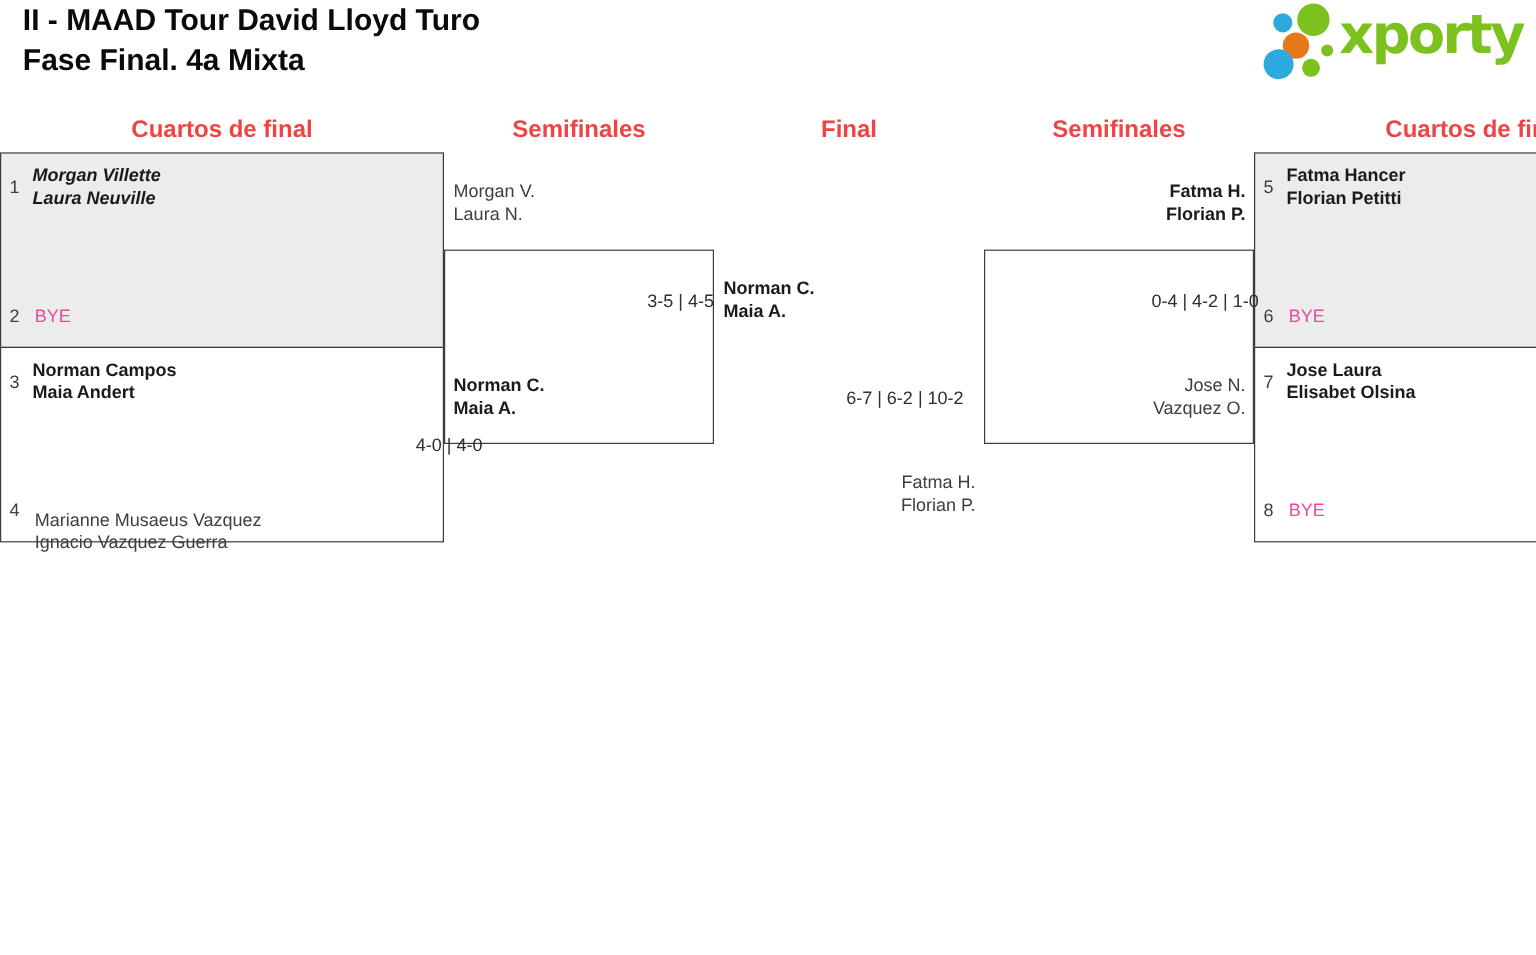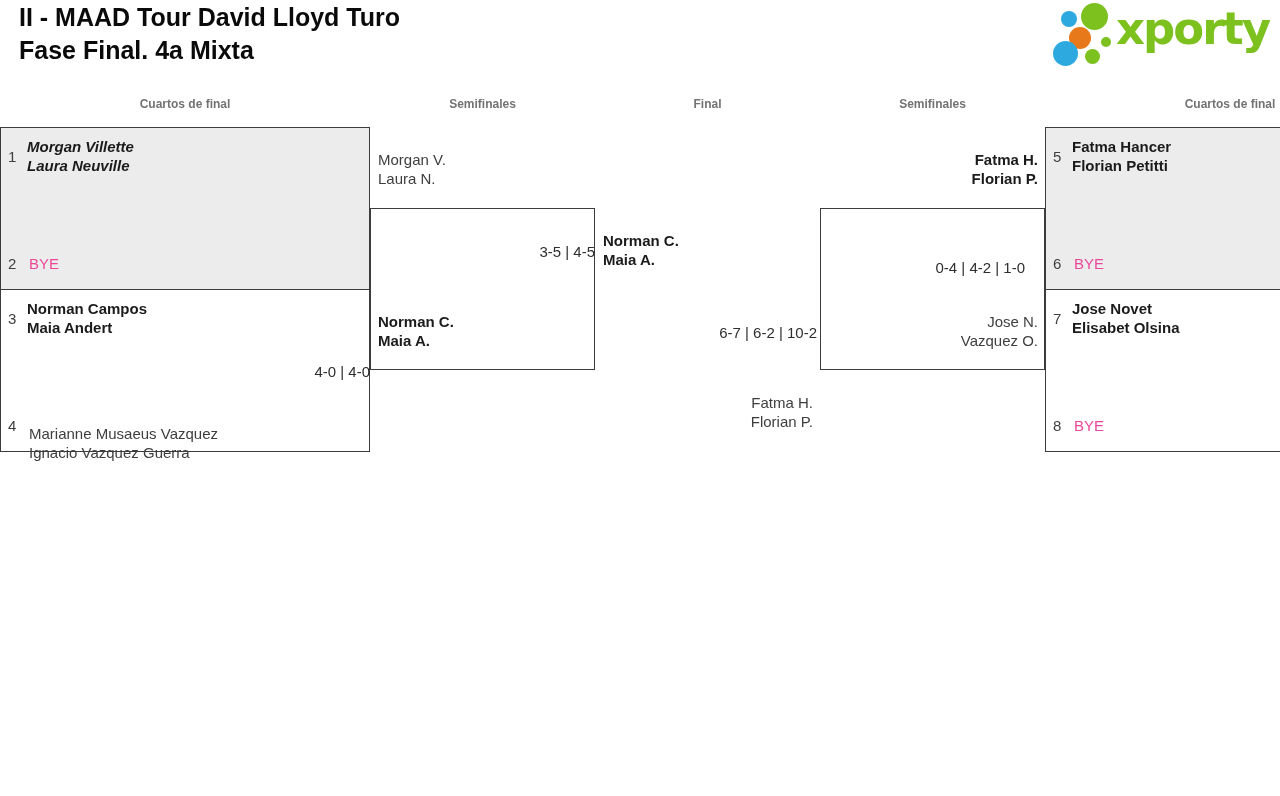--- a/index.html
+++ b/index.html
@@ -9,21 +9,21 @@
     --logo-blue:#2ea9e0;
     --logo-orange:#e8791a;
   }
   html,body{margin:0;padding:0;background:#fff;}
   #stage{
     position:relative;width:1280px;height:796px;overflow:hidden;background:#fff;
     font-family:"Liberation Sans","DejaVu Sans",sans-serif;
   }
   .abs{position:absolute;padding-left:19px;}
   .title{font-size:25px;line-height:33px;font-weight:bold;color:#0a0a0a;white-space:nowrap;}
-  .round-label{position:absolute;top:97px;font-size:12px;font-weight:bold;color:#737373;text-align:center;white-space:nowrap;}
+  .round-label{position:absolute;top:97px;font-size:20px;font-weight:bold;color:#ef4444;text-align:center;white-space:nowrap;}
   .box{position:absolute;box-sizing:border-box;border:1px solid var(--border);background:#fff;}
   .box.grey{background:var(--grey);}
   .seed{position:absolute;font-size:15px;line-height:19px;color:#3e3e3e;white-space:nowrap;}
   .team{position:absolute;font-size:15px;line-height:19px;color:#3e3e3e;white-space:nowrap;}
   .team.bold{font-weight:bold;color:#1b1b1b;}
   .team.right{text-align:right;}
   .score{position:absolute;font-size:15px;line-height:19px;color:#2e2e2e;text-align:right;white-space:nowrap;}
   .bye{position:absolute;font-size:15px;line-height:19px;color:#ec4899;white-space:nowrap;}
   
   #logo{position:absolute;left:1050px;top:0;width:230px;height:72px;}
@@ -76,66 +76,66 @@
     <div>Laura Neuville</div>
   </div>
   <div class="seed" style="left:8px;top:254px;">2</div>
   <div class="bye" style="left:29px;top:254px;">BYE</div>
 
   <div class="seed" style="left:8px;top:309px;">3</div>
   <div class="team bold" style="left:27px;top:299px;">
     <div>Norman Campos</div>
     <div>Maia Andert</div>
   </div>
-  <div class="score" style="left:0;top:362px;width:370px;">4-0 | 4-0</div>
+  <div class="score" style="left:0;top:362px;width:370px;padding-left:32px;">4-0 | 4-0</div>
   <div class="seed" style="left:8px;top:416px;">4</div>
   <div class="team" style="left:29px;top:424px;">
     <div>Marianne Musaeus Vazquez</div>
     <div>Ignacio Vazquez Guerra</div>
   </div>
 
   <div class="team" style="left:378px;top:150px;">
     <div>Morgan V.</div>
     <div>Laura N.</div>
   </div>
   <div class="score" style="left:370px;top:242px;width:225px;">3-5 | 4-5</div>
   <div class="team bold" style="left:378px;top:312px;">
     <div>Norman C.</div>
     <div>Maia A.</div>
   </div>
 
   <div class="team bold" style="left:603px;top:231px;">
     <div>Norman C.</div>
     <div>Maia A.</div>
   </div>
-  <div class="score" style="left:592px;top:323px;width:225px;">6-7 | 6-2 | 10-2</div>
+  <div class="score" style="left:578px;top:323px;width:225px;">6-7 | 6-2 | 10-2</div>
   <div class="team right" style="left:595px;top:393px;width:218px;">
     <div>Fatma H.</div>
     <div>Florian P.</div>
   </div>
 
   <div class="team bold right" style="left:820px;top:150px;width:218px;">
     <div>Fatma H.</div>
     <div>Florian P.</div>
   </div>
-  <div class="score" style="left:820px;top:242px;width:205px;margin-top:16px;">0-4 | 4-2 | 1-0</div>
+  <div class="score" style="left:844px;top:242px;width:205px;">0-4 | 4-2 | 1-0</div>
   <div class="team right" style="left:820px;top:312px;width:218px;">
     <div>Jose N.</div>
     <div>Vazquez O.</div>
   </div>
 
   <div class="seed" style="left:1053px;top:147px;">5</div>
   <div class="team bold" style="left:1072px;top:137px;">
     <div>Fatma Hancer</div>
     <div>Florian Petitti</div>
   </div>
   <div class="seed" style="left:1053px;top:254px;">6</div>
   <div class="bye" style="left:1074px;top:254px;">BYE</div>
 
   <div class="seed" style="left:1053px;top:309px;">7</div>
   <div class="team bold" style="left:1072px;top:299px;">
-    <div>Jose Novet</div>
+    <div>Jose Laura</div>
     <div>Elisabet Olsina</div>
   </div>
   <div class="seed" style="left:1053px;top:416px;">8</div>
   <div class="bye" style="left:1074px;top:416px;">BYE</div>
 
 </div>
 
 </body></html>

